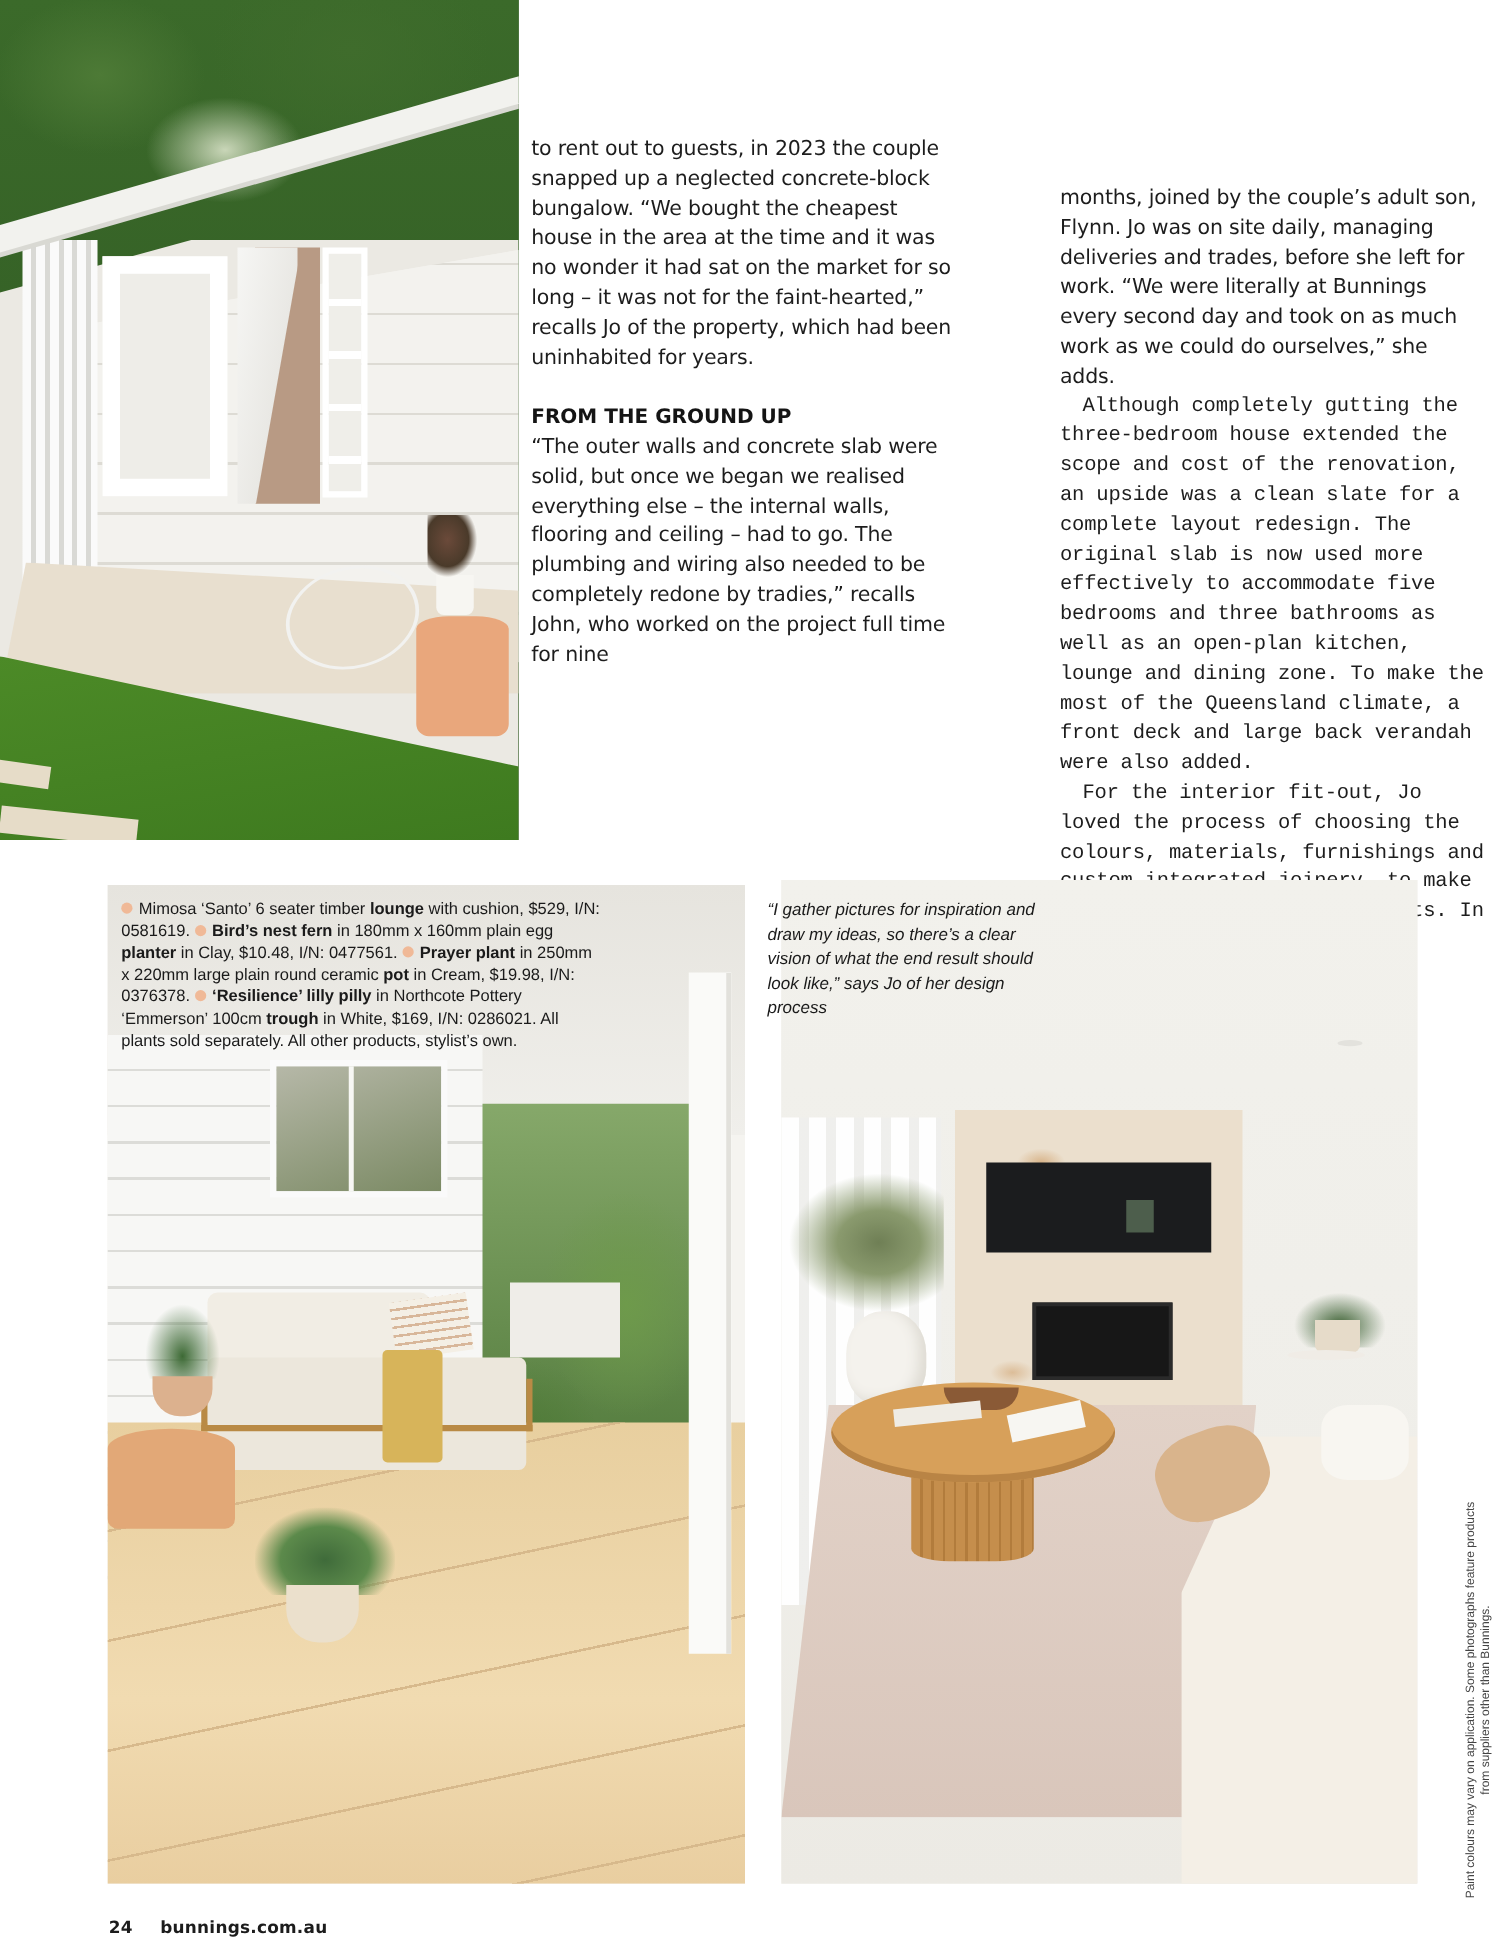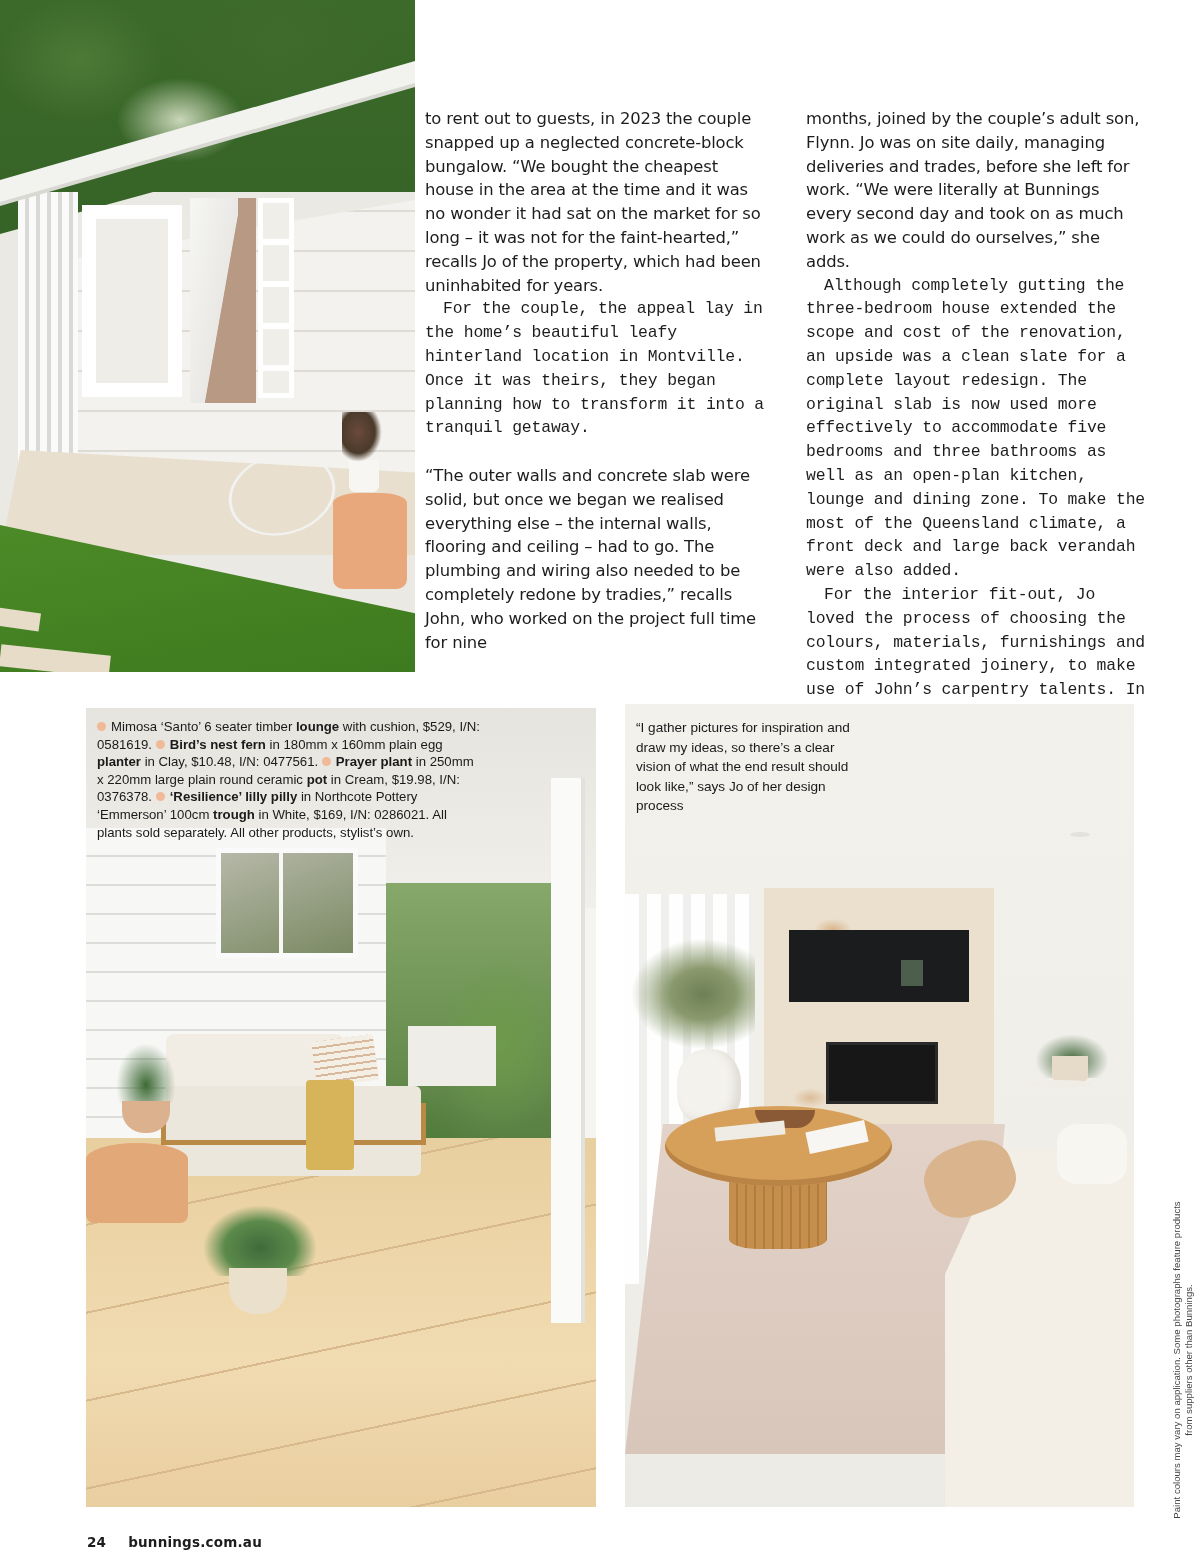--- a/index.html
+++ b/index.html
@@ -114,34 +114,34 @@
   #photo-living .throw { position: absolute; left: 300px; top: 440px; width: 90px; height: 70px; background: #d9b48c; border-radius: 40%; transform: rotate(-20deg); }
   #photo-living .shelf-plant { position: absolute; left: 410px; top: 330px; width: 74px; height: 44px;
       background: radial-gradient(ellipse at 50% 60%, #3c6133 0%, transparent 70%); }
   #photo-living .shelf-pot { position: absolute; left: 427px; top: 352px; width: 36px; height: 26px; background: #e6dbc9; border-radius: 0 0 6px 6px; }
   #photo-living .shelf { position: absolute; left: 405px; top: 376px; width: 62px; height: 8px; background: #f0ece6; border-radius: 50%; }
   #photo-living .downlight { position: absolute; left: 445px; top: 128px; width: 20px; height: 5px; background: #e3e2dd; border-radius: 50%; }
 
   
   .col { position: absolute; top: 107px; font-family: "DejaVu Sans", sans-serif; font-size: 16.4px; line-height: 23.8px; color: #1d1d1d; letter-spacing: -0.15px; }
   #col-middle { left: 425px; width: 340px; }
-  #col-right { left: 806px; width: 340px; }
+  #col-right { left: 848px; width: 340px; margin-top: 39px; }
   .col p { margin: 0; }
   .col p.indent { text-indent: 18px; font-family: Liberation Mono, monospace; }
   .col .gap { height: 23.8px; }
   .col h3 { font-size: 16px; font-weight: bold; line-height: 23.8px; letter-spacing: 0; color: #141414; }
   .continue-arrow { display: inline-block; width: 0; height: 0; border-top: 7px solid transparent; border-bottom: 7px solid transparent;
       border-left: 9px solid #d0a382; margin-left: 6px; vertical-align: -1px; }
 
   
   .caption { position: absolute; font-family: "Liberation Sans", sans-serif; font-size: 13.2px; line-height: 17.6px; color: #1a1a1a; }
   #caption-products { left: 97px; top: 718px; width: 385px; }
   #caption-products b { font-weight: bold; }
   .bullet { display: inline-block; width: 9px; height: 9px; border-radius: 50%; background: #f0b997; margin-right: 5px; vertical-align: 0px; }
-  #caption-quote { left: 636px; top: 718px; width: 215px; font-size: 13.6px; line-height: 19.6px; }
+  #caption-quote { left: 614px; top: 718px; width: 215px; font-size: 13.6px; line-height: 19.6px; font-style: italic; }
 
   
   #footer { position: absolute; left: 87px; top: 1534px; font-family: "DejaVu Sans", sans-serif; font-weight: bold; font-size: 13.5px; color: #1c1c1c; letter-spacing: 0.2px; }
   #footer .page-no { margin-right: 22px; }
   #side-note { position: absolute; left: 1171px; top: 1525px; width: 330px; transform-origin: left top; transform: rotate(-90deg);
       font-family: "Liberation Sans", sans-serif; font-size: 9.6px; line-height: 12.4px; color: #444; text-align: center; }
 </style>
 </head>
 <body>
 
@@ -160,22 +160,22 @@
   <div class="stone1"></div>
   <div class="stone2"></div>
   <div class="chair"></div>
   <div class="side-table"></div>
   <div class="pot"></div>
   <div class="plant"></div>
 </div>
 
 <div class="col" id="col-middle">
   <p>to rent out to guests, in 2023 the couple snapped up a neglected concrete-block bungalow. “We bought the cheapest house in the area at the time and it was no wonder it had sat on the market for so long – it was not for the faint-hearted,” recalls Jo of the property, which had been uninhabited for years.</p>
-  <p class="indent">For the couple, the appeal lay in the home’s beautiful leafy hinterland location in Montville. Once it was theirs, they began planning how to transform it into a tranquil getaway.</p>
   <div class="gap"></div>
+  <h3>FROM THE GROUND UP</h3>
   <p>“The outer walls and concrete slab were solid, but once we began we realised everything else – the internal walls, flooring and ceiling – had to go. The plumbing and wiring also needed to be completely redone by tradies,” recalls John, who worked on the project full time for nine</p>
 </div>
 
 <div class="col" id="col-right">
   <p>months, joined by the couple’s adult son, Flynn. Jo was on site daily, managing deliveries and trades, before she left for work. “We were literally at Bunnings every second day and took on as much work as we could do ourselves,” she adds.</p>
   <p class="indent">Although completely gutting the three-bedroom house extended the scope and cost of the renovation, an upside was a clean slate for a complete layout redesign. The original slab is now used more effectively to accommodate five bedrooms and three bathrooms as well as an open-plan kitchen, lounge and dining zone. To make the most of the Queensland climate, a front deck and large back verandah were also added.</p>
   <p class="indent"><span>For the interior fit-out, Jo loved the process of choosing the colours, materials, furnishings and custom integrated joinery, to make use of John’s carpentry talents. In the</span><span class="continue-arrow"></span></p>
 </div>
 
 <div class="photo" id="photo-verandah">

